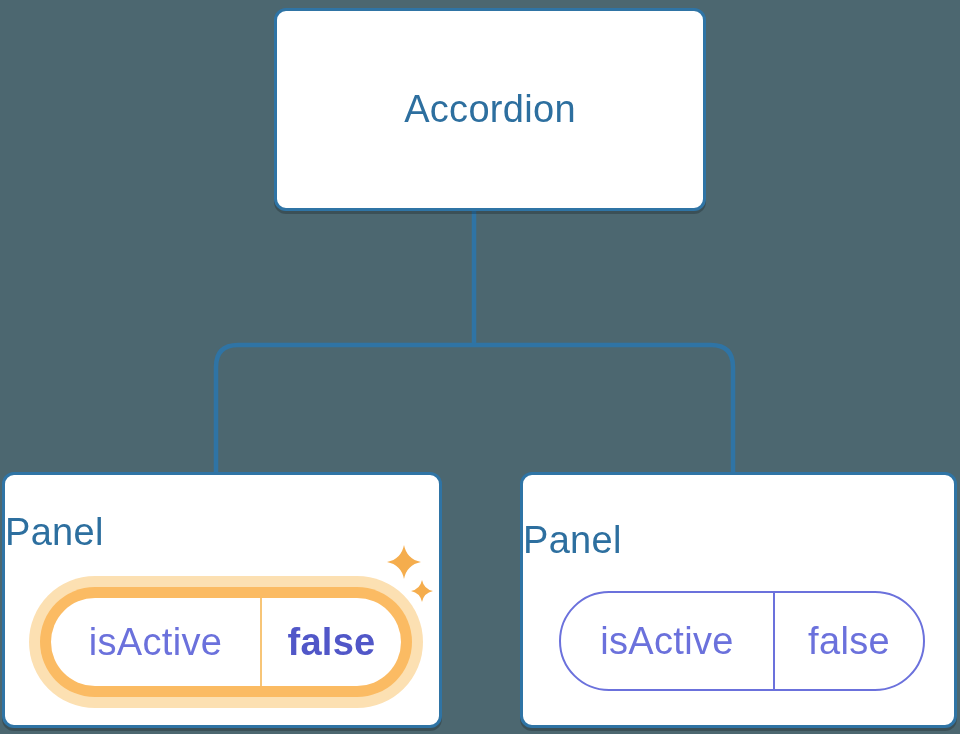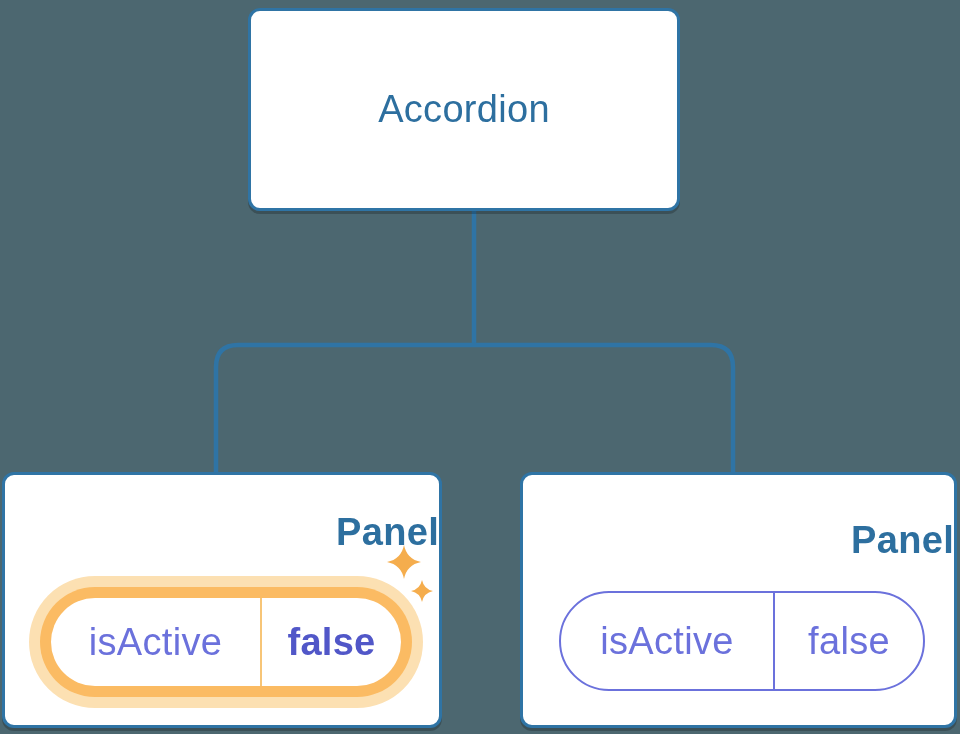--- a/index.html
+++ b/index.html
@@ -21,31 +21,31 @@
     font-family:"Liberation Sans",sans-serif;
   }
   .connectors{position:absolute;left:0;top:0;z-index:0;}
   .node{
     position:absolute;background:var(--panelBg);
     border:3.5px solid var(--line);border-radius:12px;
     box-shadow:0 3px 0 rgba(0,0,0,0.22);
     box-sizing:border-box;z-index:1;
   }
   .node--root{
-    left:248px;top:8px;width:432px;height:203px;
+    left:274px;top:8px;width:432px;height:203px;
     display:flex;align-items:center;justify-content:center;
   }
   .root-label{
     color:var(--heading);font-size:38px;font-weight:500;letter-spacing:.3px;
   }
   .node--panel{left:2px;top:472px;width:440px;height:256px;}
   .node--panel.right{left:520px;width:437px;}
   .panel-title{
-    text-align:right;color:var(--heading);
-    font-size:38px;font-weight:700;line-height:1;letter-spacing:.3px;
+    text-align:left;color:var(--heading);
+    font-size:38px;font-weight:400;line-height:1;letter-spacing:.3px;
   }
   .node--panel.left  .panel-title{margin-top:38px;}
   .node--panel.right .panel-title{margin-top:46px;}
 
   
   .pill-glow{
     position:absolute;left:24px;top:101px;width:394px;height:132px;
     background:var(--orangeGlow);border-radius:999px;
     padding:11px;box-sizing:border-box;
   }

